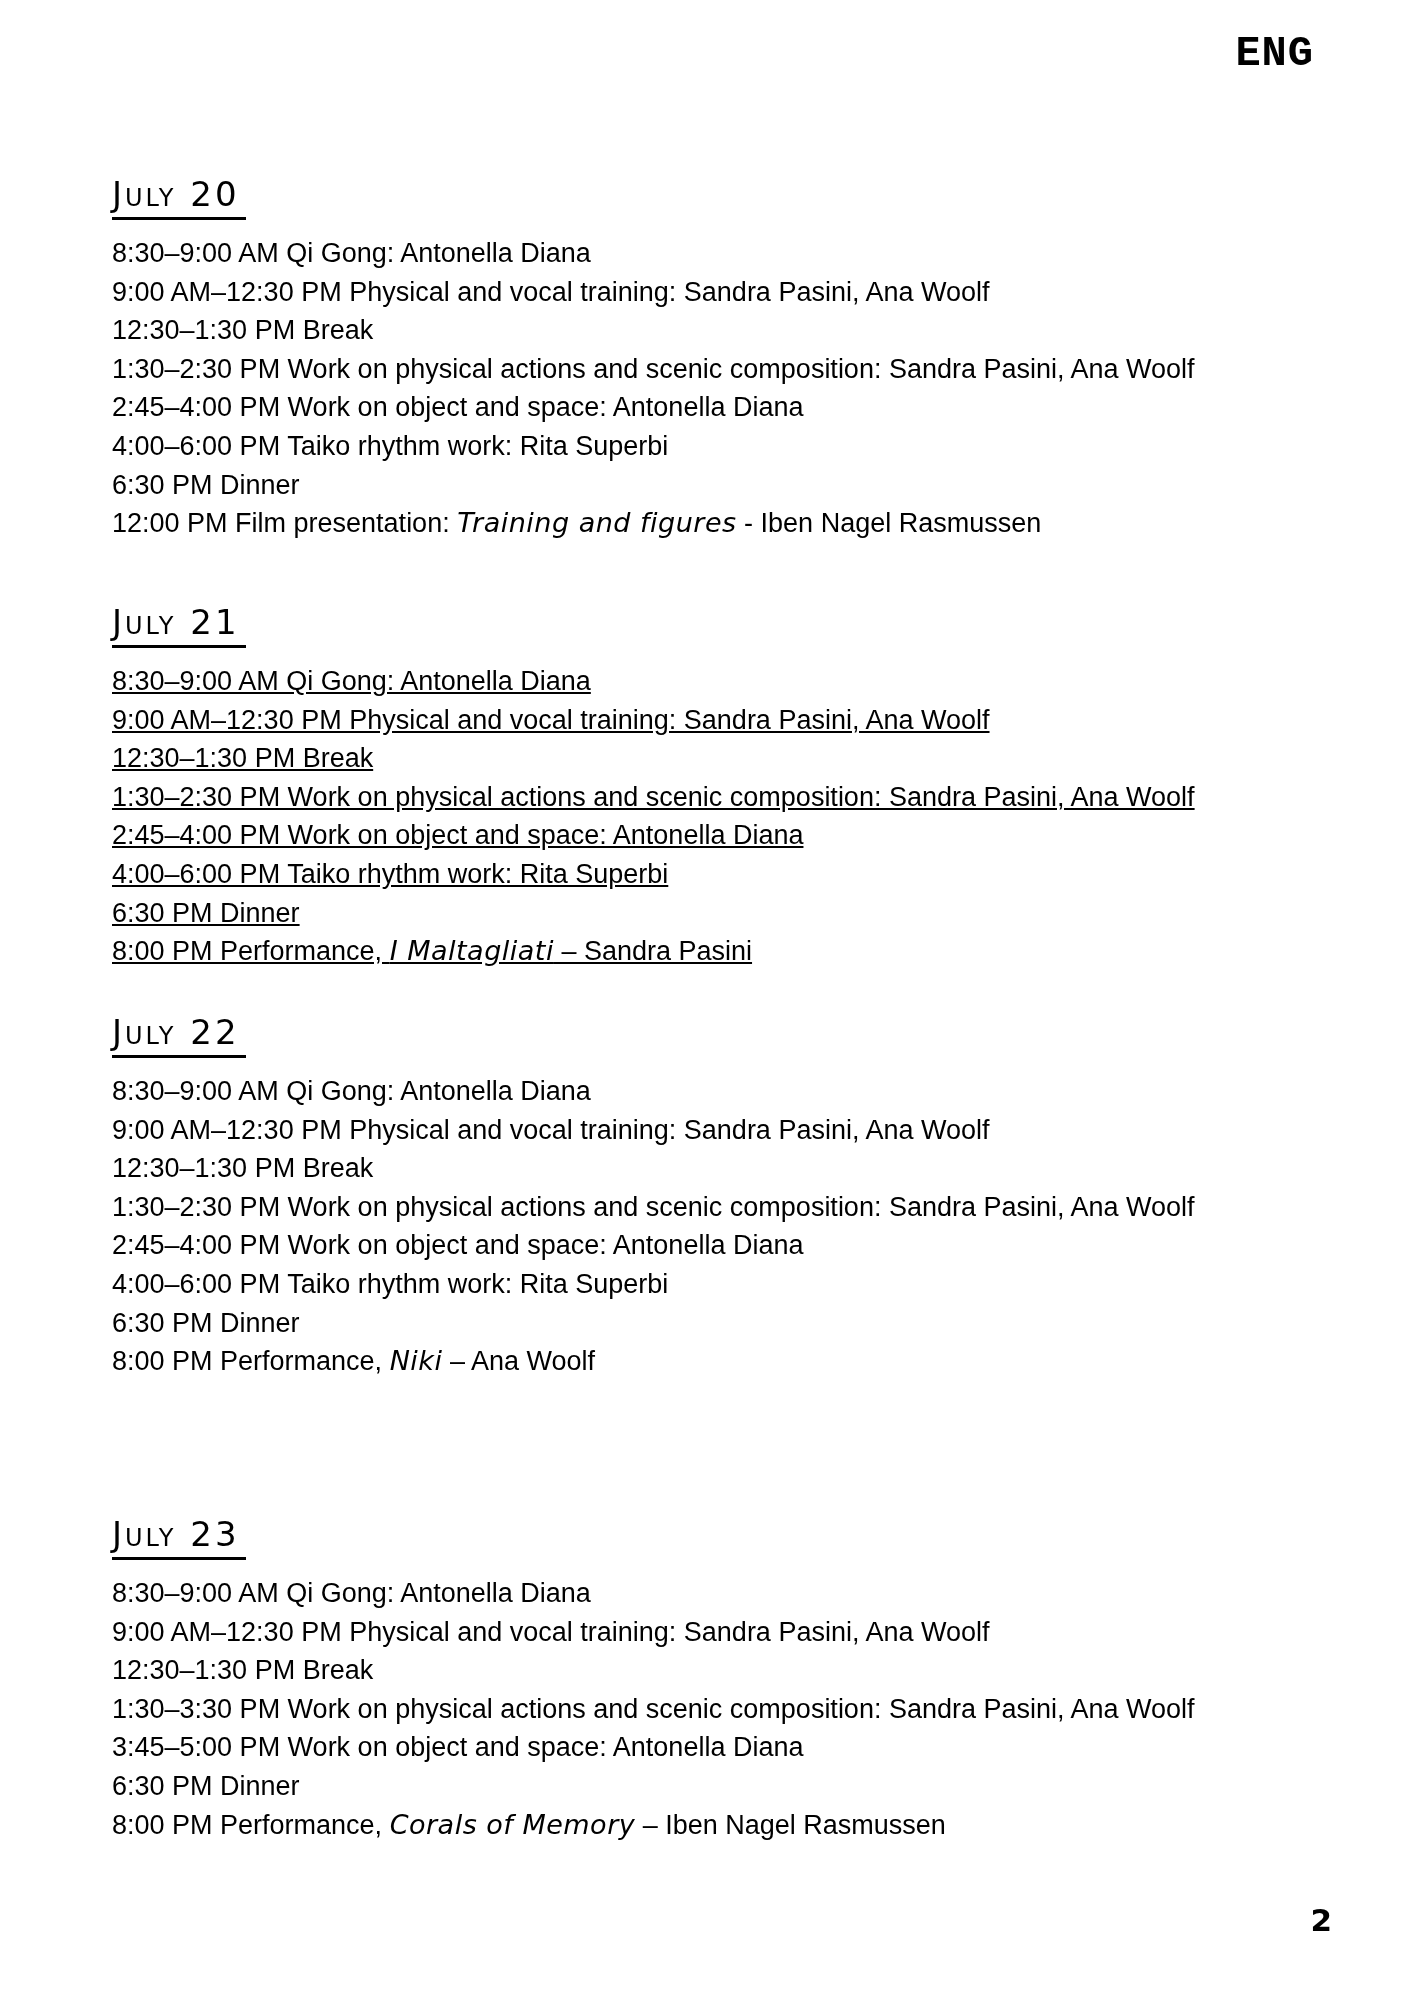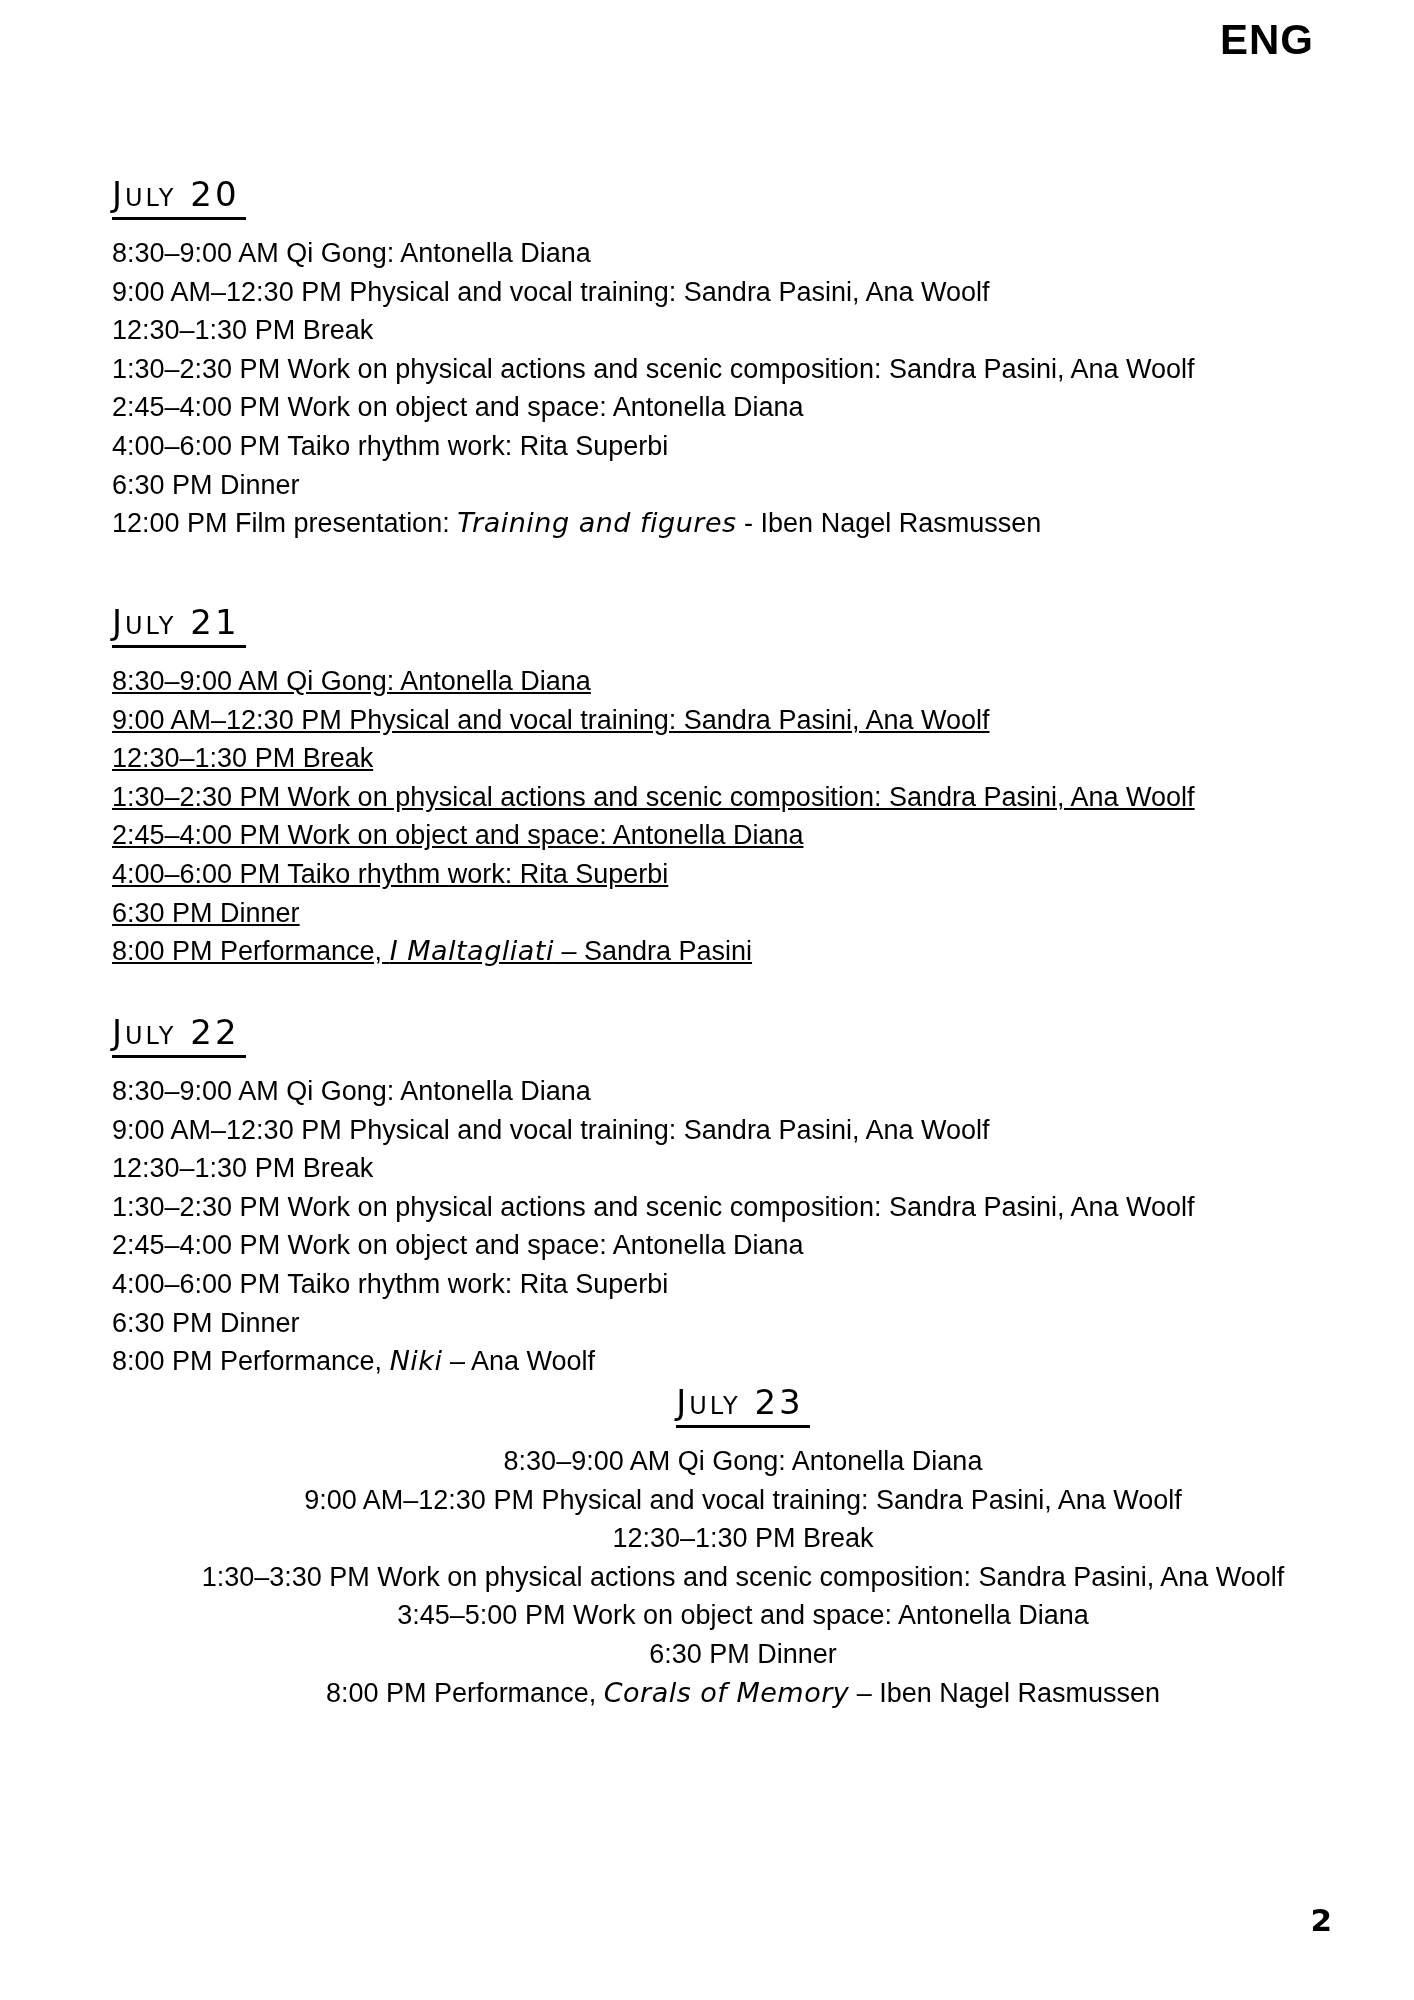--- a/index.html
+++ b/index.html
@@ -11,37 +11,37 @@
     position: relative;
     width: 1414px;
     height: 2000px;
     background: #ffffff;
     color: #000000;
     font-family: "Liberation Sans", sans-serif;
     overflow: hidden;
   }
   .lang-label {
     position: absolute;
-    top: 16px;
+    top: 30px;
     right: 100px;
     font-size: 42px;
     font-weight: 700;
     letter-spacing: 1px;
-    font-family: Liberation Sans, sans-serif;
+    font-family: Liberation Mono, monospace;
     text-align: center;
   }
   .section {
     position: absolute;
     left: 112px;
     right: 40px;
   }
   .section.s1 { top: 172px; }
   .section.s2 { top: 600px; text-decoration: underline; }
   .section.s3 { top: 1010px; }
-  .section.s4 { top: 1380px; text-align: center; }
+  .section.s4 { top: 1512px; }
   .heading {
     font-size: 34px;
     line-height: 44px;
     margin-bottom: 14px;
     font-variant: small-caps;
     letter-spacing: 3px;
     font-family: "DejaVu Sans", sans-serif;
   }
   .heading .heading-text {
     display: inline-block;

